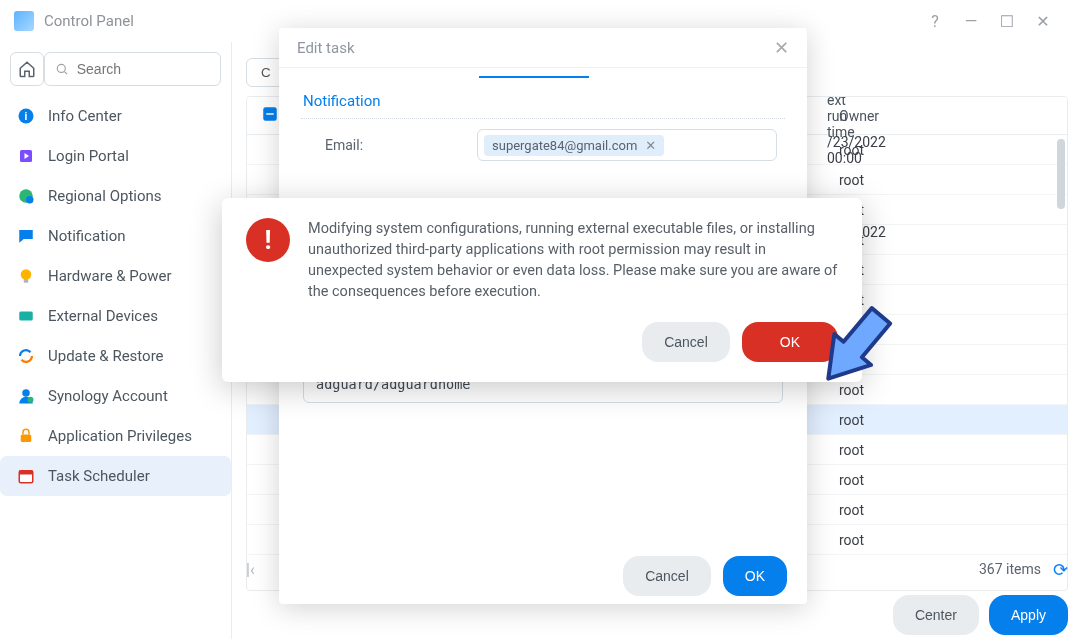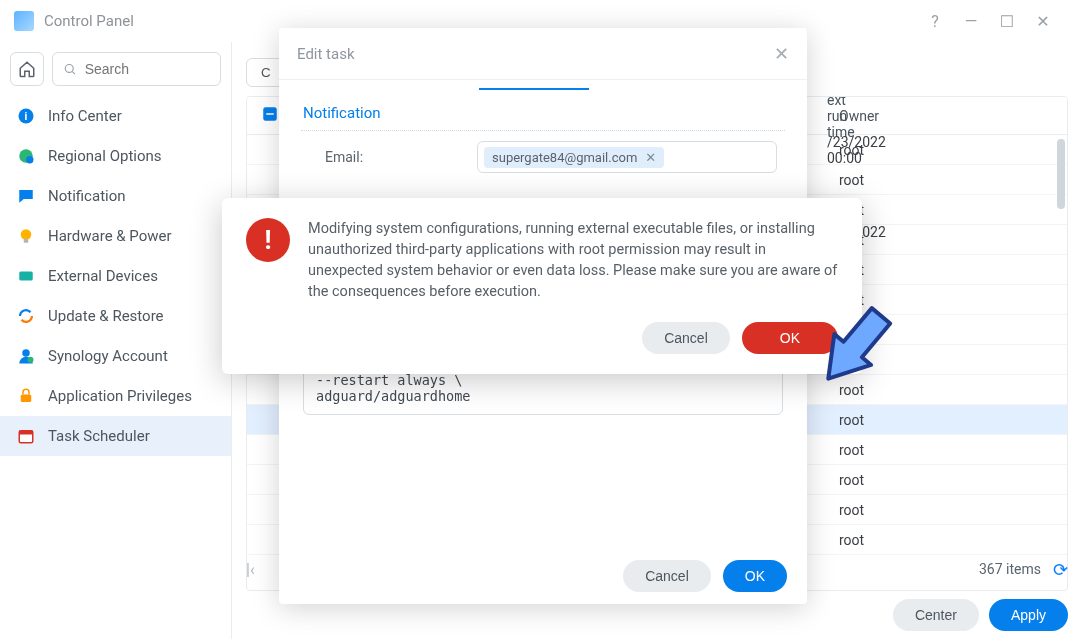--- a/index.html
+++ b/index.html
@@ -36,21 +36,21 @@
   }
 
   
   .sidebar {
     width: 232px;
     border-right: 1px solid #eaecef;
     display: flex; flex-direction: column;
     padding-top: 6px;
   }
   .sidebar .toprow {
-    display: flex; align-items: center; gap: 8px;
+    display: flex; align-items: center; gap: 0;
     padding: 4px 10px 10px 10px;
   }
   .home-btn {
     width: 34px; height: 34px; border: 1px solid #d6dde3; border-radius: 6px;
     display: flex; align-items: center; justify-content: center;
     color: #5a6270; background: #fff;
   }
   .search-box {
     flex: 1; height: 34px; border: 1px solid #d6dde3; border-radius: 6px;
     display: flex; align-items: center; padding: 0 10px; color: #9aa0a6;
@@ -63,21 +63,21 @@
   .group-head {
     display: flex; align-items: center; gap: 8px;
     color: #8a98a6; font-size: 14px; font-weight: 600;
     padding: 10px 16px 6px 16px;
   }
   .nav-item {
     display: flex; align-items: center; gap: 12px;
     padding: 10px 16px; cursor: pointer;
     color: #4d565f; font-size: 15px;
   }
-  .nav-item.active { background: #e7f0fb; }
+  .nav-item.active { background: #e7f0fb; border-radius: 7px; }
   .nav-icon { width: 20px; height: 20px; display: flex; align-items: center; justify-content: center; }
 
   
   .main {
     flex: 1; position: relative; padding: 12px 14px;
   }
   .toolbar {
     display: flex; align-items: center;
     height: 36px; margin-bottom: 6px;
   }
@@ -113,39 +113,39 @@
   .statusbar .st-left { color: #b0b6bc; font-size: 16px; }
   .statusbar .st-right { position: absolute; right: 0; display: flex; align-items: center; gap: 12px; }
   .refresh-icon { color: #0a7cff; font-size: 18px; cursor: pointer; }
 
   .footer {
     position: absolute; left: 0; right: 0; bottom: 0;
     height: 48px; display: flex; align-items: center; justify-content: flex-end;
     gap: 10px; padding: 0 14px;
   }
   .btn {
-    height: 32px; padding: 0 22px; border-radius: 16px; border: none;
+    height: 40px; padding: 0 22px; border-radius: 16px; border: none;
     font-size: 14px; cursor: pointer;
   }
   .btn-grey { background: #e8ecef; color: #4d565f; }
   .btn-blue { background: #057feb; color: #fff; }
   .btn-red  { background: #d93025; color: #fff; }
 
   
   .modal-edit {
     position: absolute;
     left: 279px; top: 28px;
     width: 528px; height: 576px;
     background: #fff;
     box-shadow: 0 4px 28px rgba(0,0,0,0.18);
     border-radius: 4px;
     display: flex; flex-direction: column;
   }
   .modal-edit .m-title {
-    height: 52px; display: flex; align-items: center; justify-content: space-between;
+    height: 40px; display: flex; align-items: center; justify-content: space-between;
     padding: 0 18px; color: #8f96a0; font-size: 15px;
     border-bottom: 1px solid #eef1f3;
   }
   .close-x { color: #a7adb4; font-size: 18px; cursor: pointer; }
   .tabs {
     display: flex; gap: 26px; padding: 12px 22px 0 22px;
     font-size: 15px; font-weight: 600; color: #3c434b;
   }
   .tabs .tab.active { color: #057feb; }
   .tab-underline {
@@ -261,20 +261,29 @@
           <svg width="18" height="18" viewBox="0 0 24 24">
             <circle cx="12" cy="12" r="10" fill="#057feb"></circle>
             <text x="12" y="17" text-anchor="middle" fill="#fff" font-size="14" font-weight="bold">i</text>
           </svg>
         </span>
       <span>Info Center</span>
     </div>
     <div class="nav-item">
       <span class="nav-icon">
           <svg width="18" height="18" viewBox="0 0 24 24">
+            <rect x="4" y="4" width="16" height="16" rx="2" fill="#7c4dff"></rect>
+            <polygon points="10,8 16,12 10,16" fill="#fff"></polygon>
+          </svg>
+        </span>
+      <span>Login Portal</span>
+    </div>
+    <div class="nav-item">
+      <span class="nav-icon">
+          <svg width="18" height="18" viewBox="0 0 24 24">
             <circle cx="12" cy="12" r="9" fill="#2bb673"></circle>
             <circle cx="17" cy="17" r="5" fill="#057feb"></circle>
           </svg>
         </span>
       <span>Regional Options</span>
     </div>
     <div class="nav-item">
       <span class="nav-icon">
           <svg width="18" height="18" viewBox="0 0 24 24">
             <path d="M3 4h18v12H9l-6 5z" fill="#057feb"></path>

